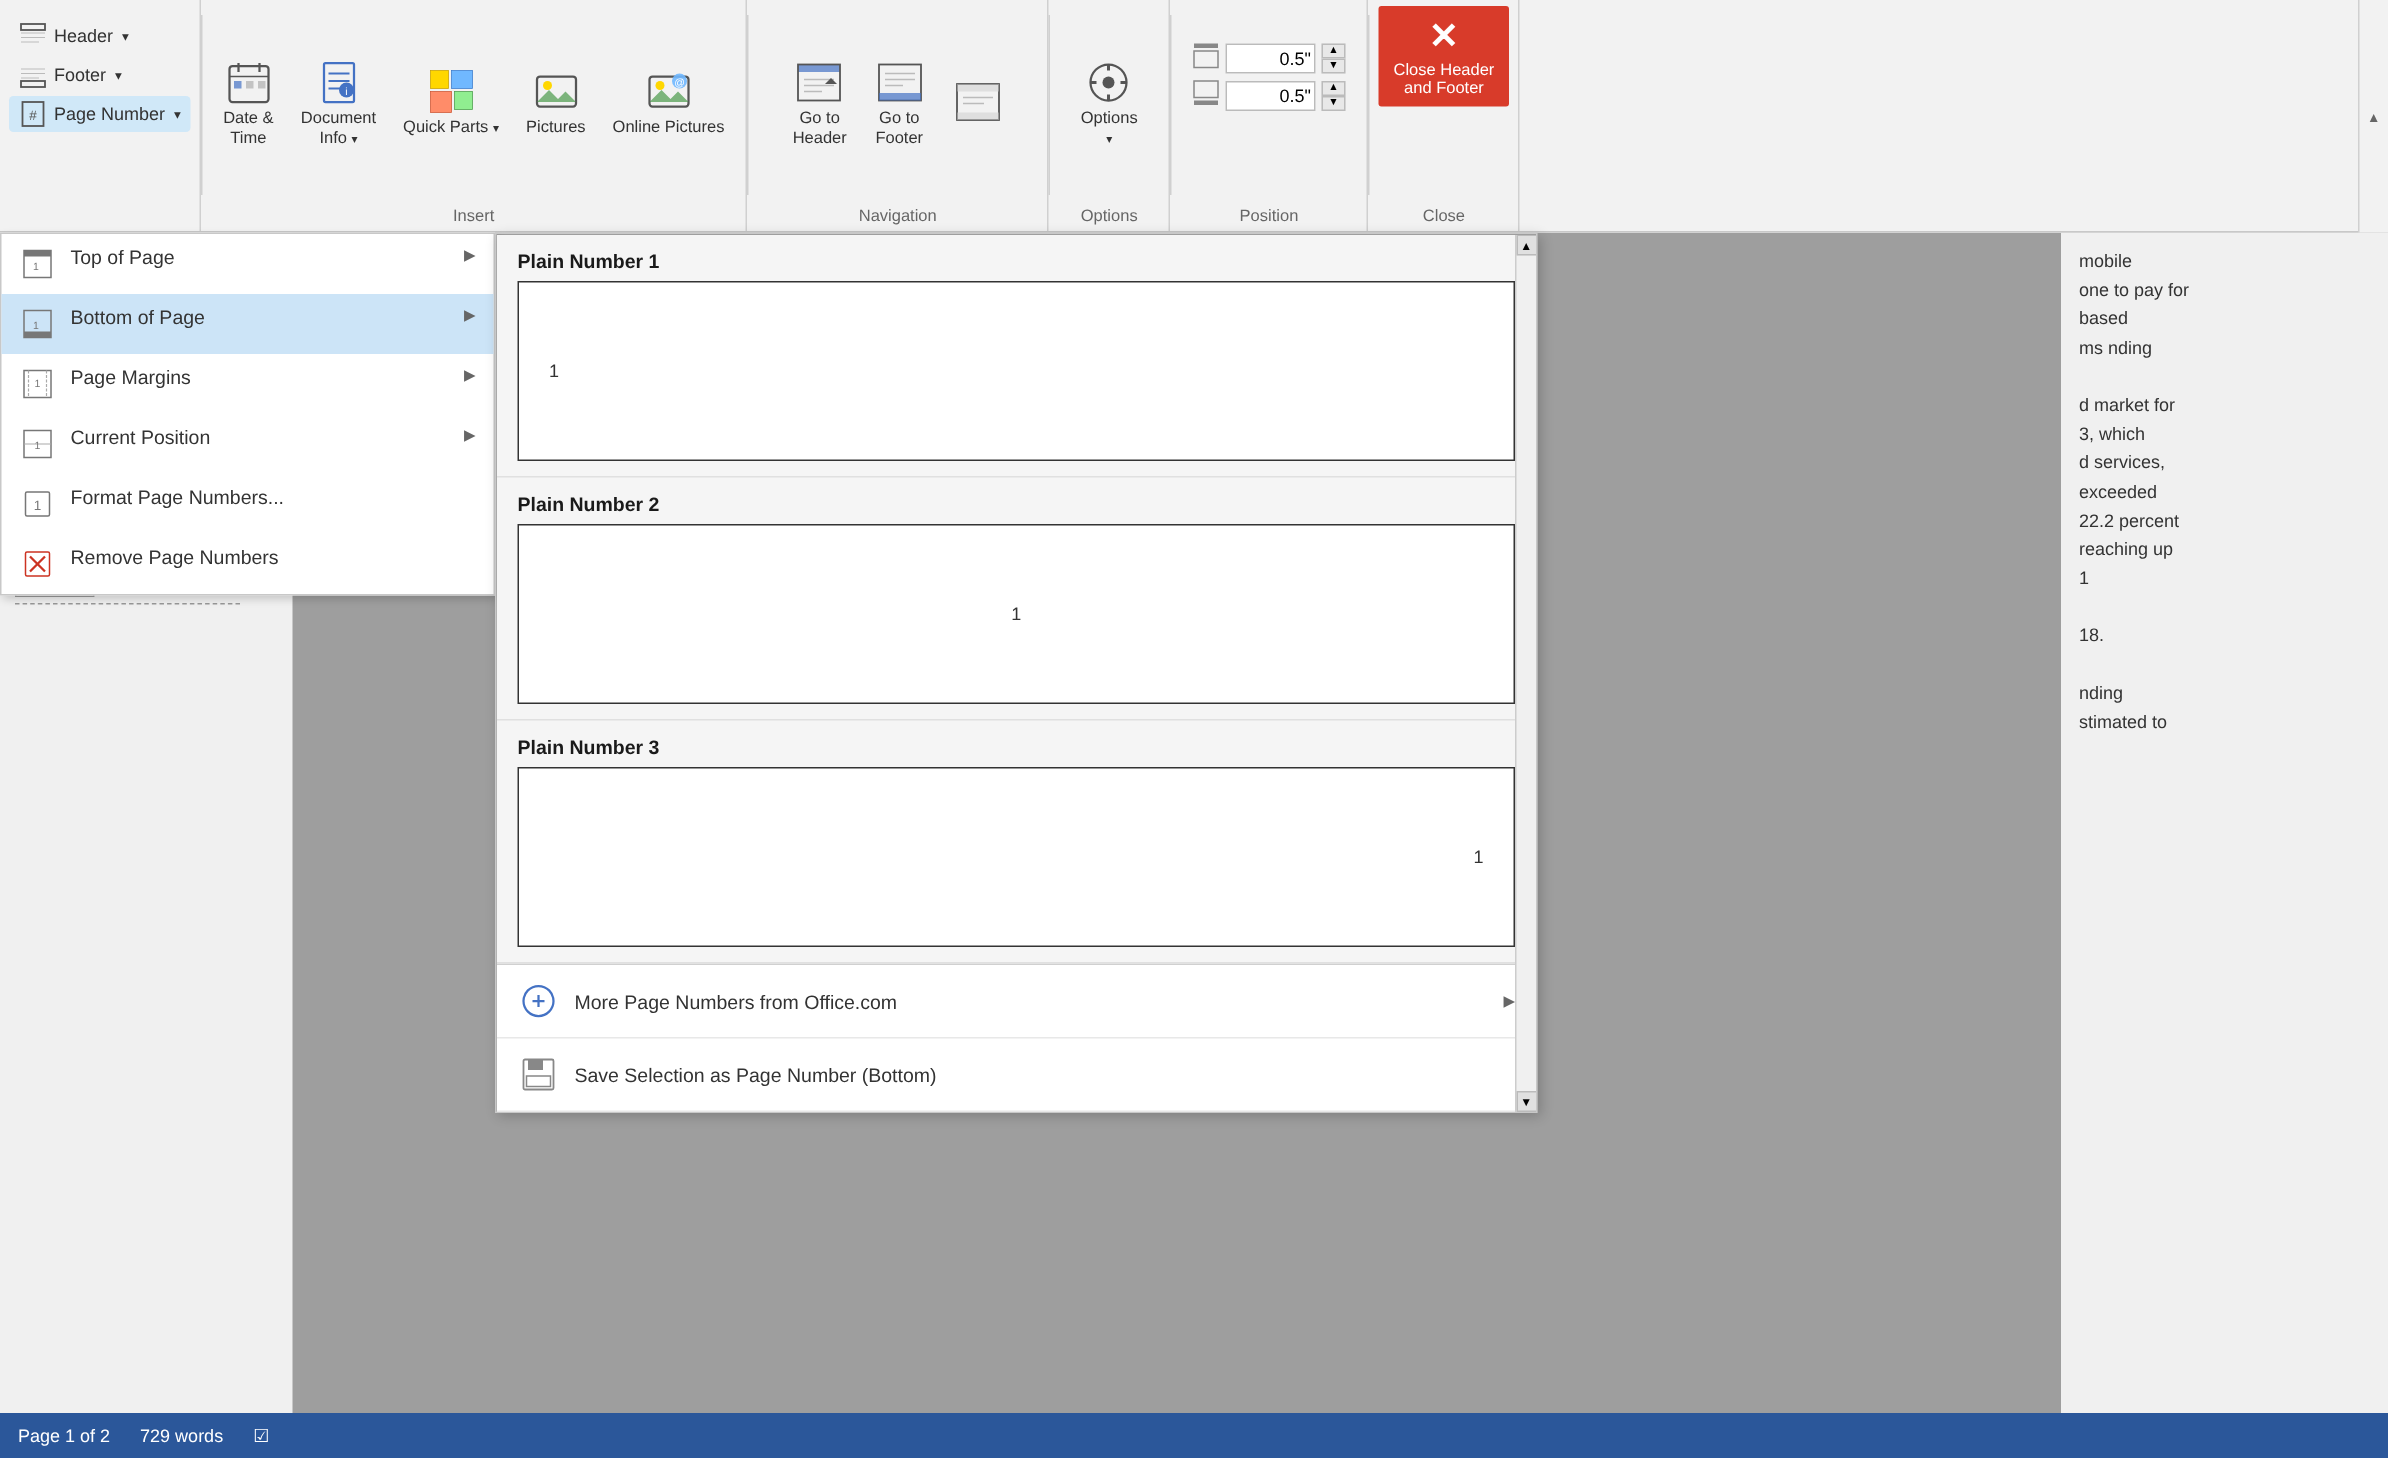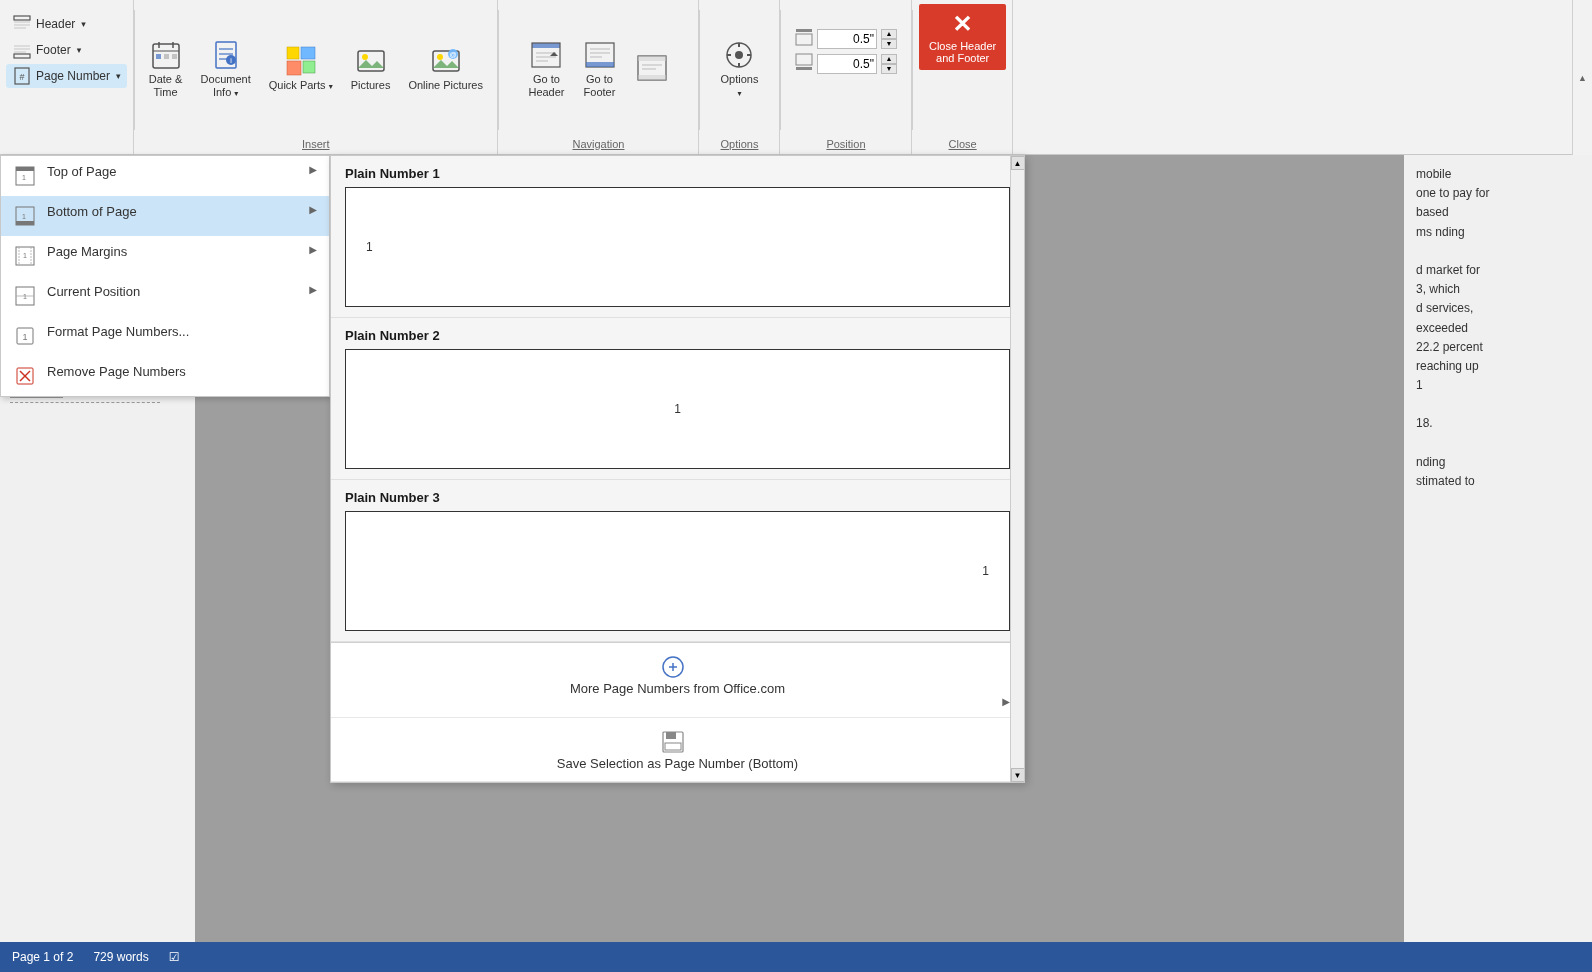--- a/index.html
+++ b/index.html
@@ -32,21 +32,20 @@
       border-right: 1px solid #d0d0d0;
       position: relative;
     }
 
     .ribbon-section-label {
       font-size: 11px;
       color: #666;
       margin-top: auto;
       padding-top: 4px;
       text-align: center;
-      text-decoration: underline;
     }
 
     .ribbon-buttons-row {
       display: flex;
       align-items: center;
       gap: 2px;
       flex: 1;
     }
 
     .ribbon-btn {
@@ -210,21 +209,20 @@
     }
 
     .submenu-bottom-item {
       display: flex;
       align-items: center;
       padding: 10px 14px;
       cursor: pointer;
       border-bottom: 1px solid #e8e8e8;
       font-size: 13px;
       color: #333;
-      flex-direction: column;
     }
 
     .submenu-bottom-icon {
       width: 28px;
       height: 28px;
       margin-right: 10px;
       display: flex;
       align-items: center;
       justify-content: center;
       font-size: 18px;
@@ -301,21 +299,21 @@
 
     .footer-dashed {
       border-top: 1px dashed #999;
       margin-top: 4px;
     }
 
     .doc-right-panel {
       position: absolute;
       top: 0;
       right: 0;
-      width: 188px;
+      width: 218px;
       bottom: 0;
       background: #f0f0f0;
       padding: 10px 12px;
     }
 
     
     .close-header-btn {
       display: flex;
       flex-direction: column;
       align-items: center;

